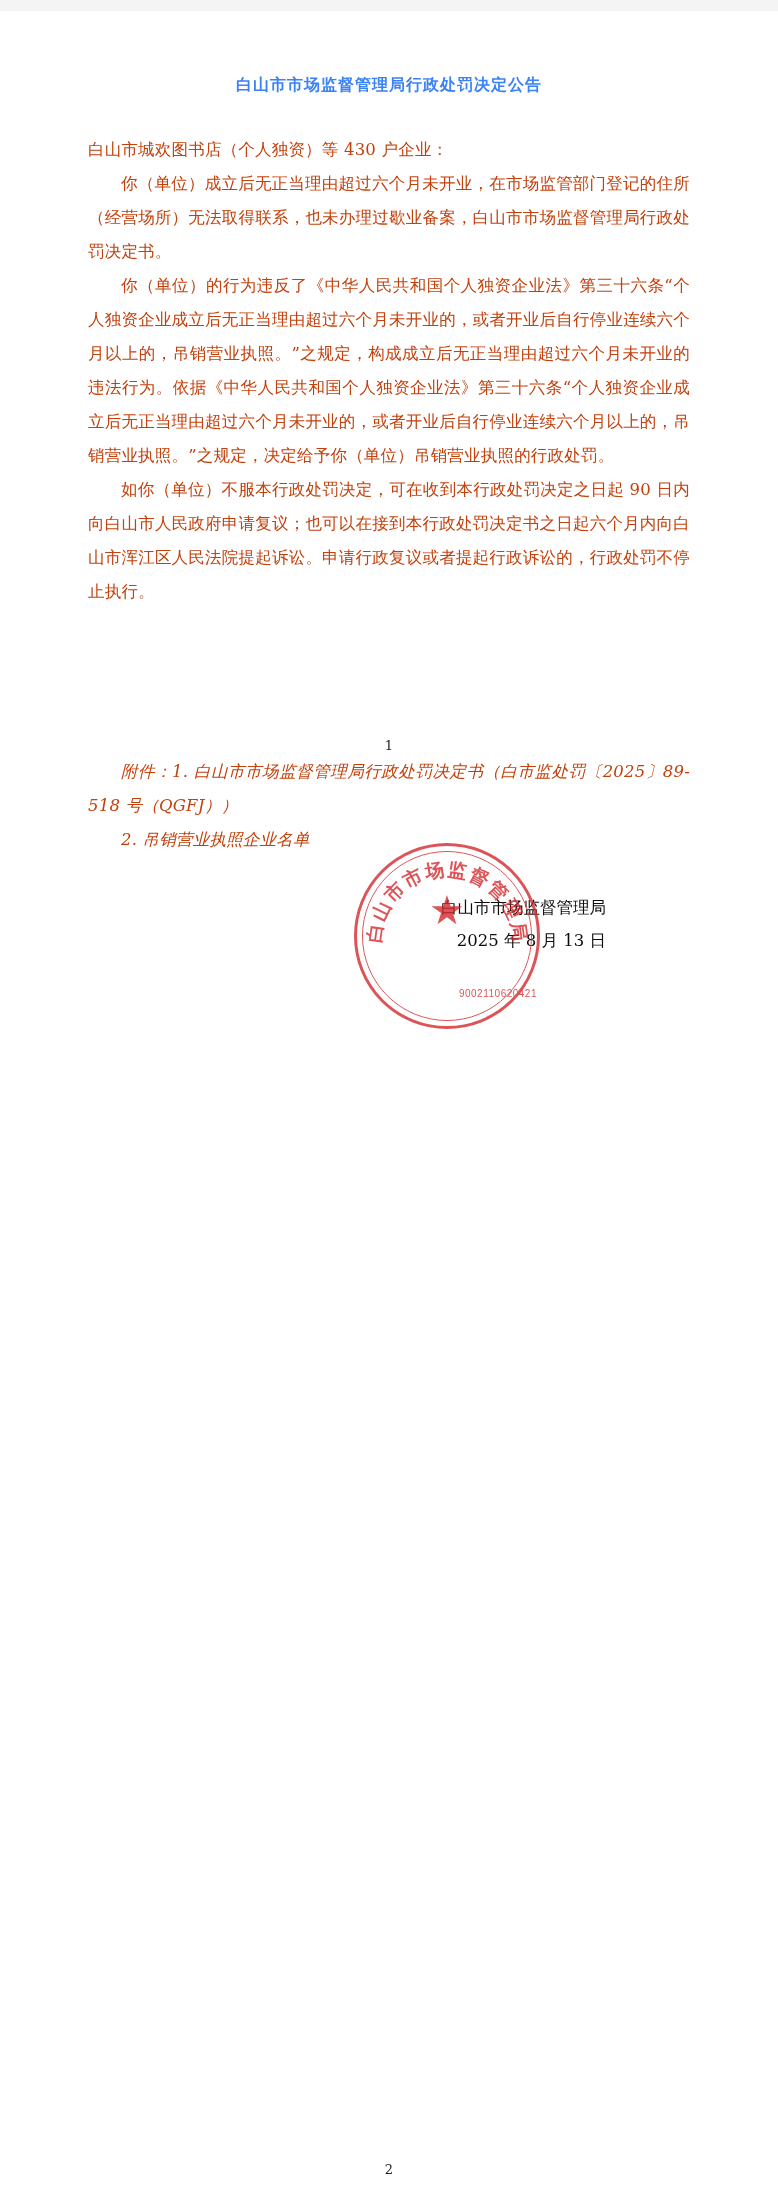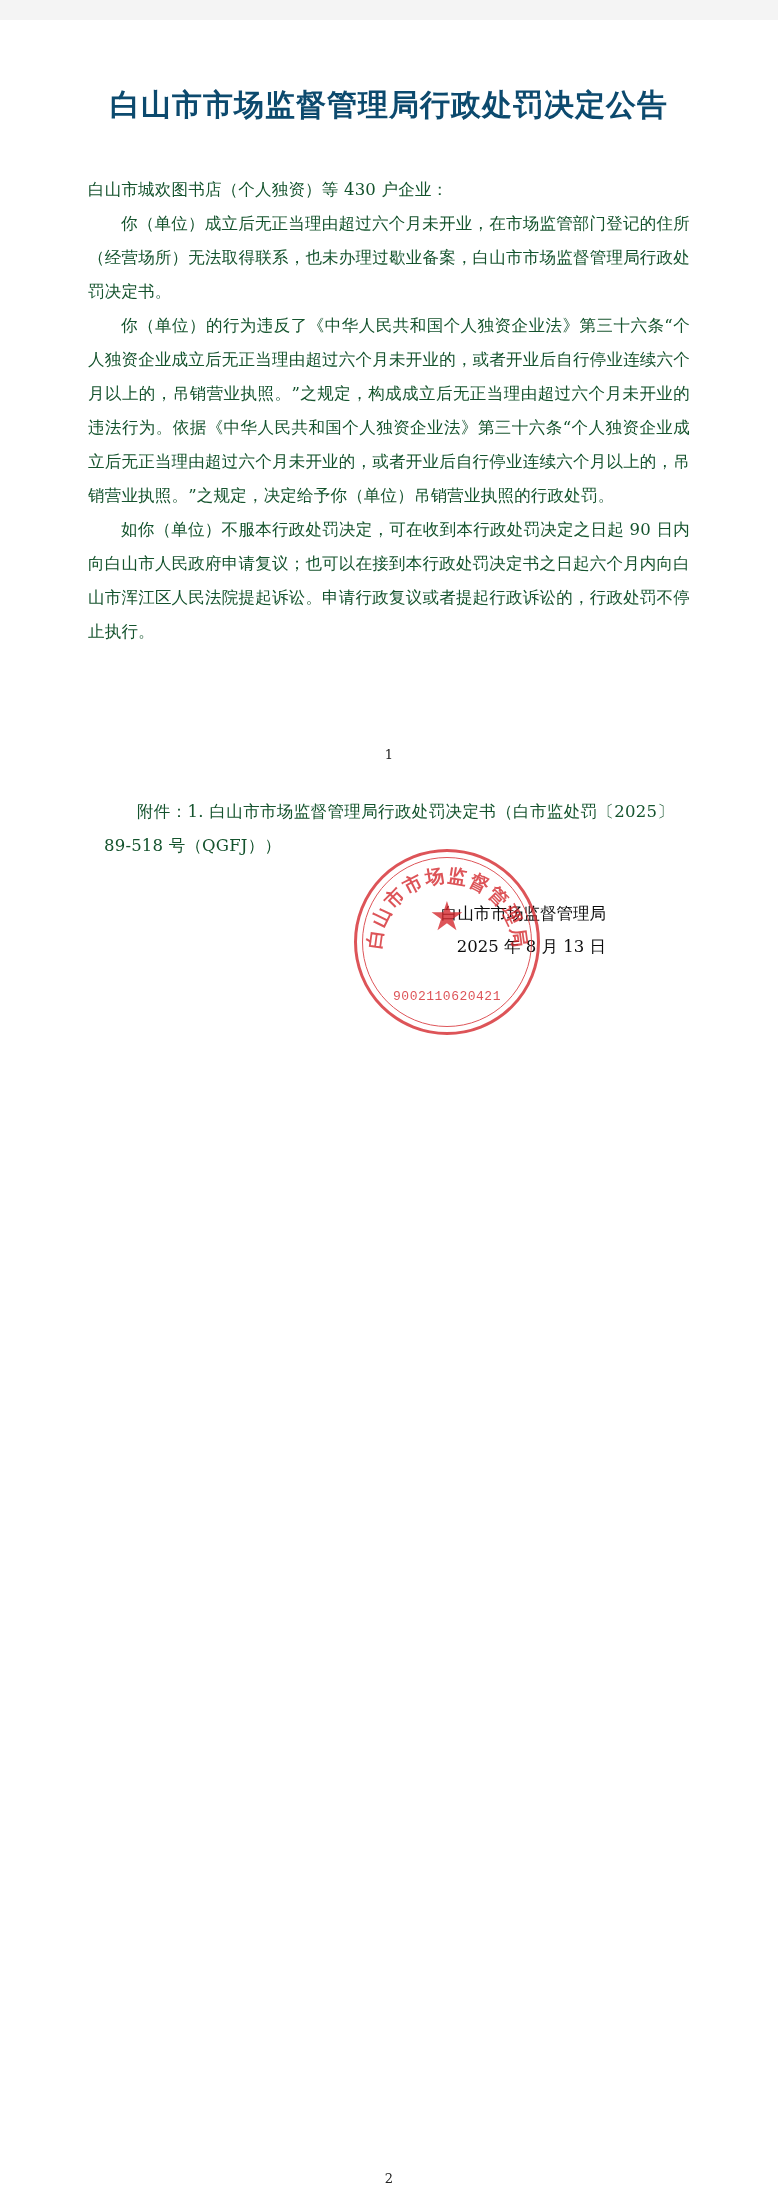--- a/index.html
+++ b/index.html
@@ -20,31 +20,31 @@
   }
   .sheet {
     position: relative;
     padding: 0 88px;
     box-sizing: border-box;
   }
   .doc-title {
     text-align: center;
     font-family: "DejaVu Serif", "Liberation Serif", serif;
     font-weight: bold;
-    font-size: 30px;
+    font-size: 16px;
     letter-spacing: 1px;
-    color: #0c4a6e;
+    color: #3b82f6;
     padding-top: 62px;
     padding-bottom: 0;
     line-height: 1.5;
   }
   .body-text {
     font-family: "DejaVu Serif", "Liberation Serif", serif;
     font-size: 16.5px;
-    color: #14532d;
+    color: #c2410c;
     line-height: 2.06;
     text-align: justify;
     text-justify: inter-ideograph;
     letter-spacing: 0.2px;
   }
   p.para {
     margin: 0;
     text-indent: 2em;
   }
   p.para.noindent {
@@ -127,28 +127,28 @@
     font-family: "DejaVu Serif", "Liberation Serif", serif;
     font-size: 19px;
     font-weight: bold;
     letter-spacing: 2px;
   }
   .seal-bottom-text {
     position: absolute;
     left: 0;
     right: 0;
     bottom: 22px;
-    text-align: center;
     color: #d4252a;
-    font-family: Liberation Mono, monospace;
-    font-size: 13px;
+    font-family: Liberation Sans, sans-serif;
+    font-size: 10px;
     letter-spacing: 0.5px;
   }
   .attach-list p {
-    margin: 16px;
+    margin: 0;
+    font-style: italic;
   }
 </style>
 </head>
 <body>
 
 <div class="page">
 
   <div class="sheet">
 
     <h1 class="doc-title">白山市市场监督管理局行政处罚决定公告</h1>
@@ -166,20 +166,21 @@
   <div class="page-number pg1-number">1</div>
 
   <div class="page-break-space"></div>
 
   <div class="sheet">
     <div class="body-text">
     </div>
 
     <div class="body-text attach-list" style="margin-top:26px;">
       <p class="para">附件：1. 白山市市场监督管理局行政处罚决定书（白市监处罚〔2025〕89-518 号（QGFJ））</p>
+      <p class="para">2. 吊销营业执照企业名单</p>
     </div>
 
     <div class="signature-block">
 
       <div class="seal">
         <div class="seal-inner"></div>
         <svg viewBox="0 0 180 180">
           <defs>
             <path id="sealArc" d="M 24,96 A 66,66 0 0 1 156,96"></path>
           </defs>

